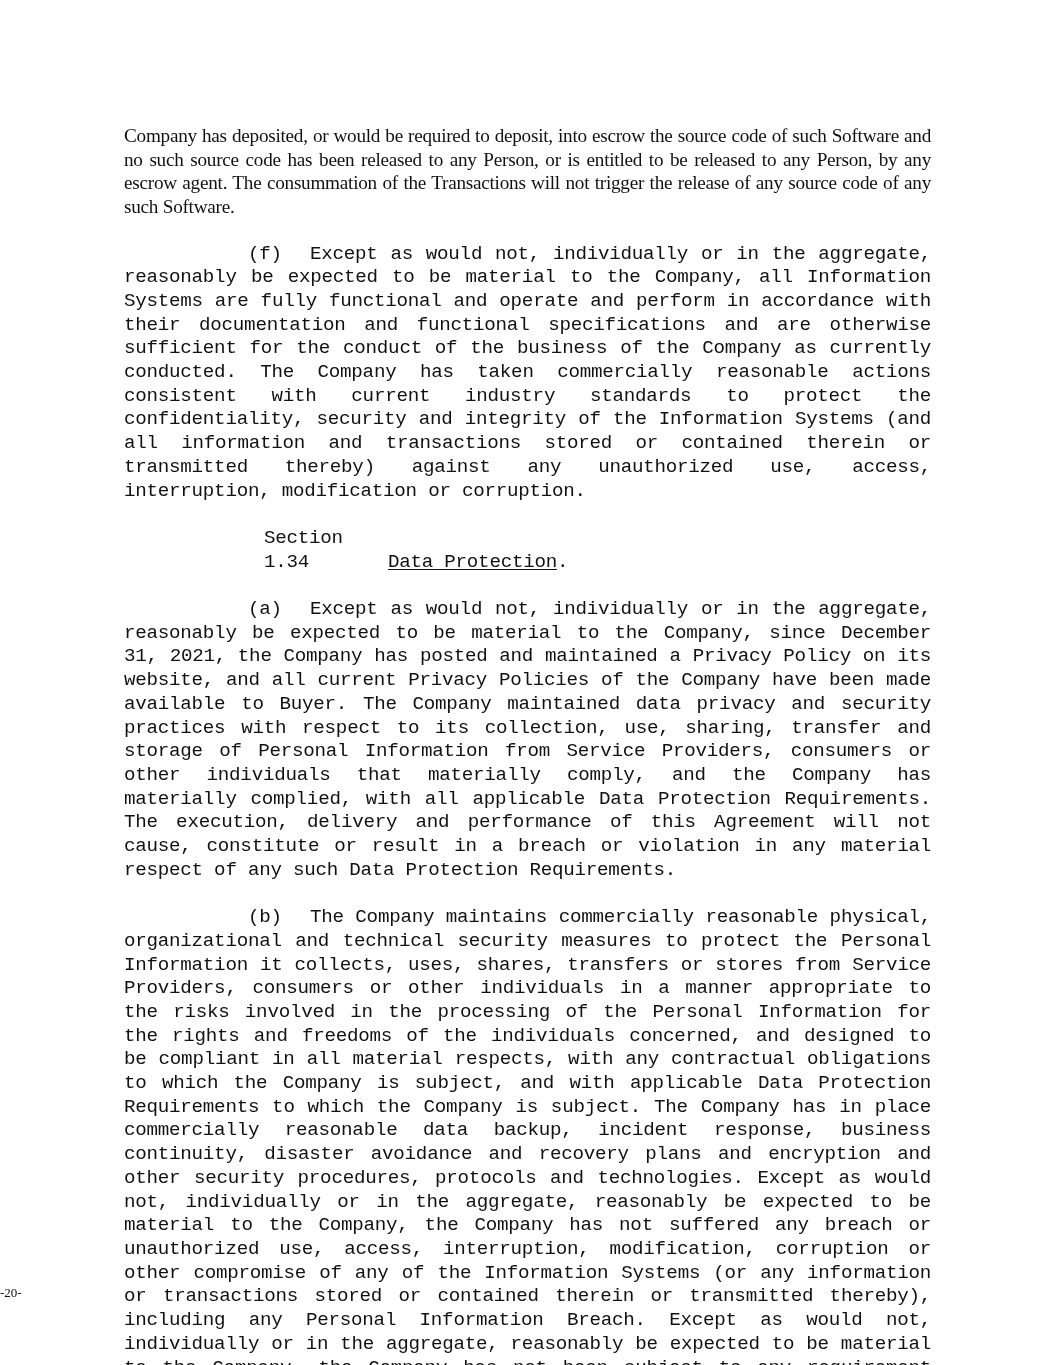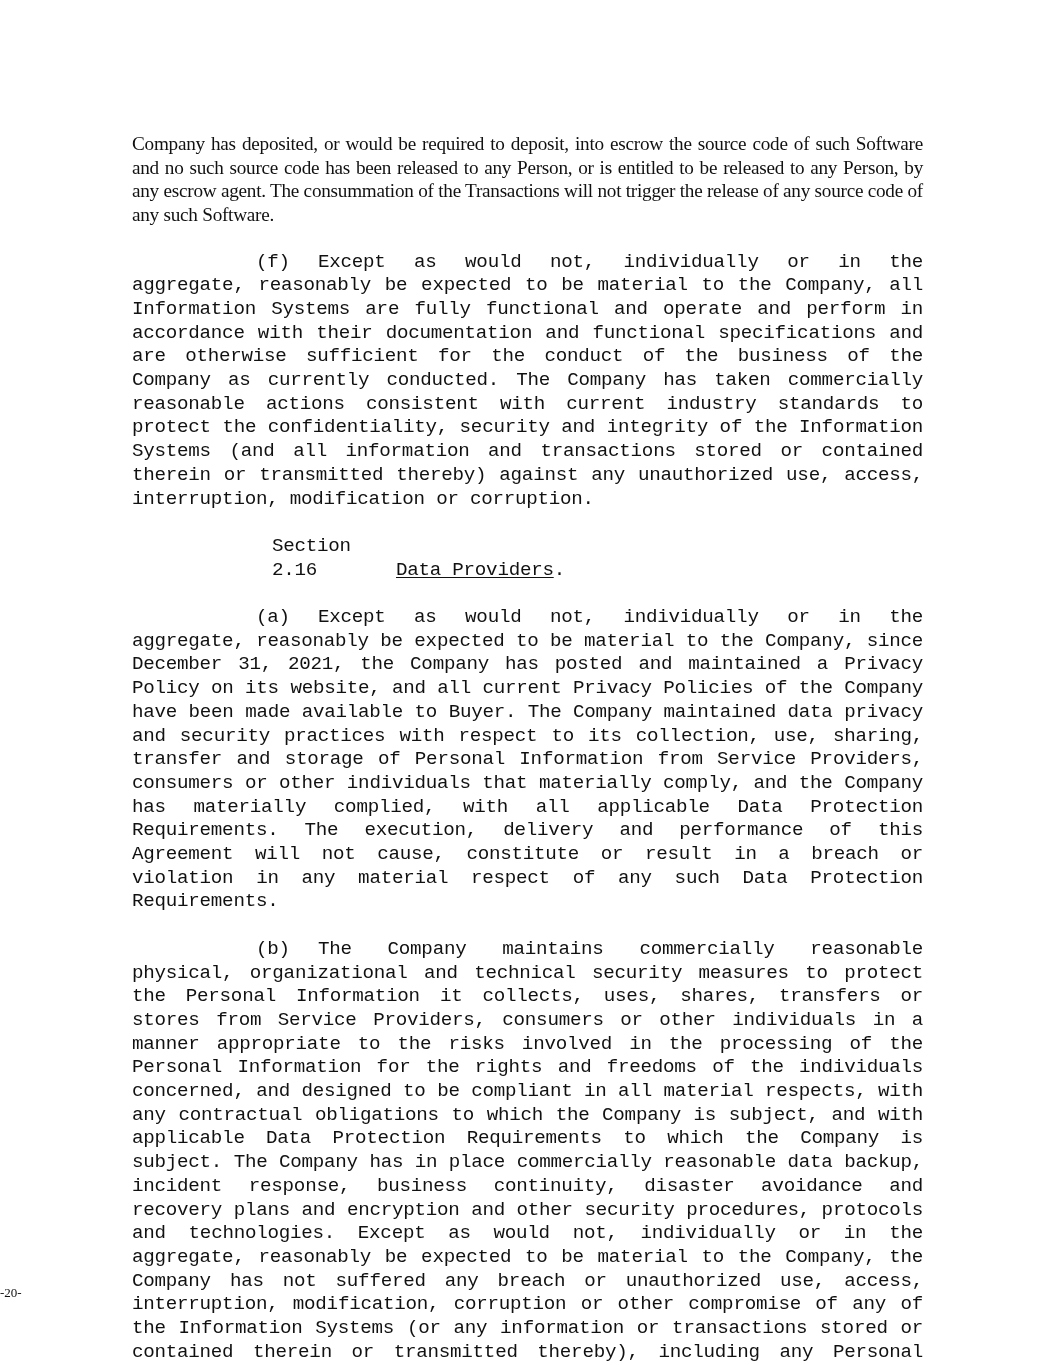--- a/index.html
+++ b/index.html
@@ -15,21 +15,21 @@
       font-family: "Liberation Serif", "DejaVu Serif", serif;
       color: #111111;
     }
     .page {
       position: absolute;
       left: 124px;
       top: 124px;
       width: 807px;
     }
     p {
-      margin: 8px;
+      margin: 0;
       font-size: 19.2px;
       line-height: 23.7px;
       text-align: justify;
       letter-spacing: -0.25px;
       word-spacing: 0px;
     }
     .para-gap {
       margin-top: 23.7px;
       font-family: Liberation Mono, monospace;
     }
@@ -65,21 +65,21 @@
   </style>
 </head>
 <body>
 
 <div class="page">
 
   <p>Company has deposited, or would be required to deposit, into escrow the source code of such Software and no such source code has been released to any Person, or is entitled to be released to any Person, by any escrow agent. The consummation of the Transactions will not trigger the release of any source code of any such Software.</p>
 
   <p class="para-gap indent"><span class="enum">(f)</span><span>Except as would not, individually or in the aggregate, reasonably be expected to be material to the Company,  all Information Systems are fully functional and operate and perform in accordance with their documentation and functional specifications and are otherwise sufficient for the conduct of the business of the Company as currently conducted.  The Company has taken commercially reasonable actions consistent with current industry standards to protect the confidentiality, security and integrity of the Information Systems (and all information and transactions stored or contained therein or transmitted thereby) against any unauthorized use, access, interruption, modification or corruption.</span></p>
 
-  <p class="para-gap section-heading"><span class="section-num">Section 2.16</span><span class="section-title">Data Providers</span><span>.</span></p>
+  <p class="para-gap section-heading"><span class="section-num">Section 1.34</span><span class="section-title">Data Protection</span><span>.</span></p>
 
   <p class="para-gap indent"><span class="enum">(a)</span><span>Except as would not, individually or in the aggregate, reasonably be expected to be material to the Company, since December 31, 2021, the Company has posted and maintained a Privacy Policy on its website, and all current Privacy Policies of the Company have been made available to Buyer.  The Company maintained data privacy and security practices with respect to its collection, use, sharing, transfer and storage of Personal Information from Service Providers, consumers or other individuals that materially comply, and the Company has materially complied, with all applicable Data Protection Requirements.  The execution, delivery and performance of this Agreement will not cause, constitute or result in a breach or violation in any material respect of any such Data Protection Requirements.</span></p>
 
   <p class="para-gap indent"><span class="enum">(b)</span><span>The Company maintains commercially reasonable physical, organizational and technical security measures to protect the Personal Information it collects, uses, shares, transfers or stores from Service Providers, consumers or other individuals in a manner appropriate to the risks involved in the processing of the Personal Information for the rights and freedoms of the individuals concerned, and designed to be compliant in all material respects, with any contractual obligations to which the Company is subject, and with applicable Data Protection Requirements to which the Company is subject.  The Company has in place commercially reasonable data backup, incident response, business continuity, disaster avoidance and recovery plans and encryption and other security procedures, protocols and technologies.  Except as would not, individually or in the aggregate, reasonably be expected to be material to the Company, the Company has not suffered any breach or unauthorized use, access, interruption, modification, corruption or other compromise of any of the Information Systems (or any information or transactions stored or contained therein or transmitted thereby), including any Personal Information Breach.  Except as would not, individually or in the aggregate, reasonably be expected to be material to the Company, the Company has not been subject to any requirement under applicable Data Protection Laws to notify any Governmental Entity or the individuals whose Personal Information was concerned, of any Personal Information Breach.  The Company has not received any written notice from any Governmental Entity regarding any actual, alleged or potential violation of, or failure to comply with, any applicable Data Protection Laws, nor has any Person initiated or pursued any Action relating to actual or alleged non-compliance by the Company with respect to applicable Data Protection Laws.</span></p>
 
 </div>
 
 <div class="page-number">-20-</div>
 
 </body></html>

